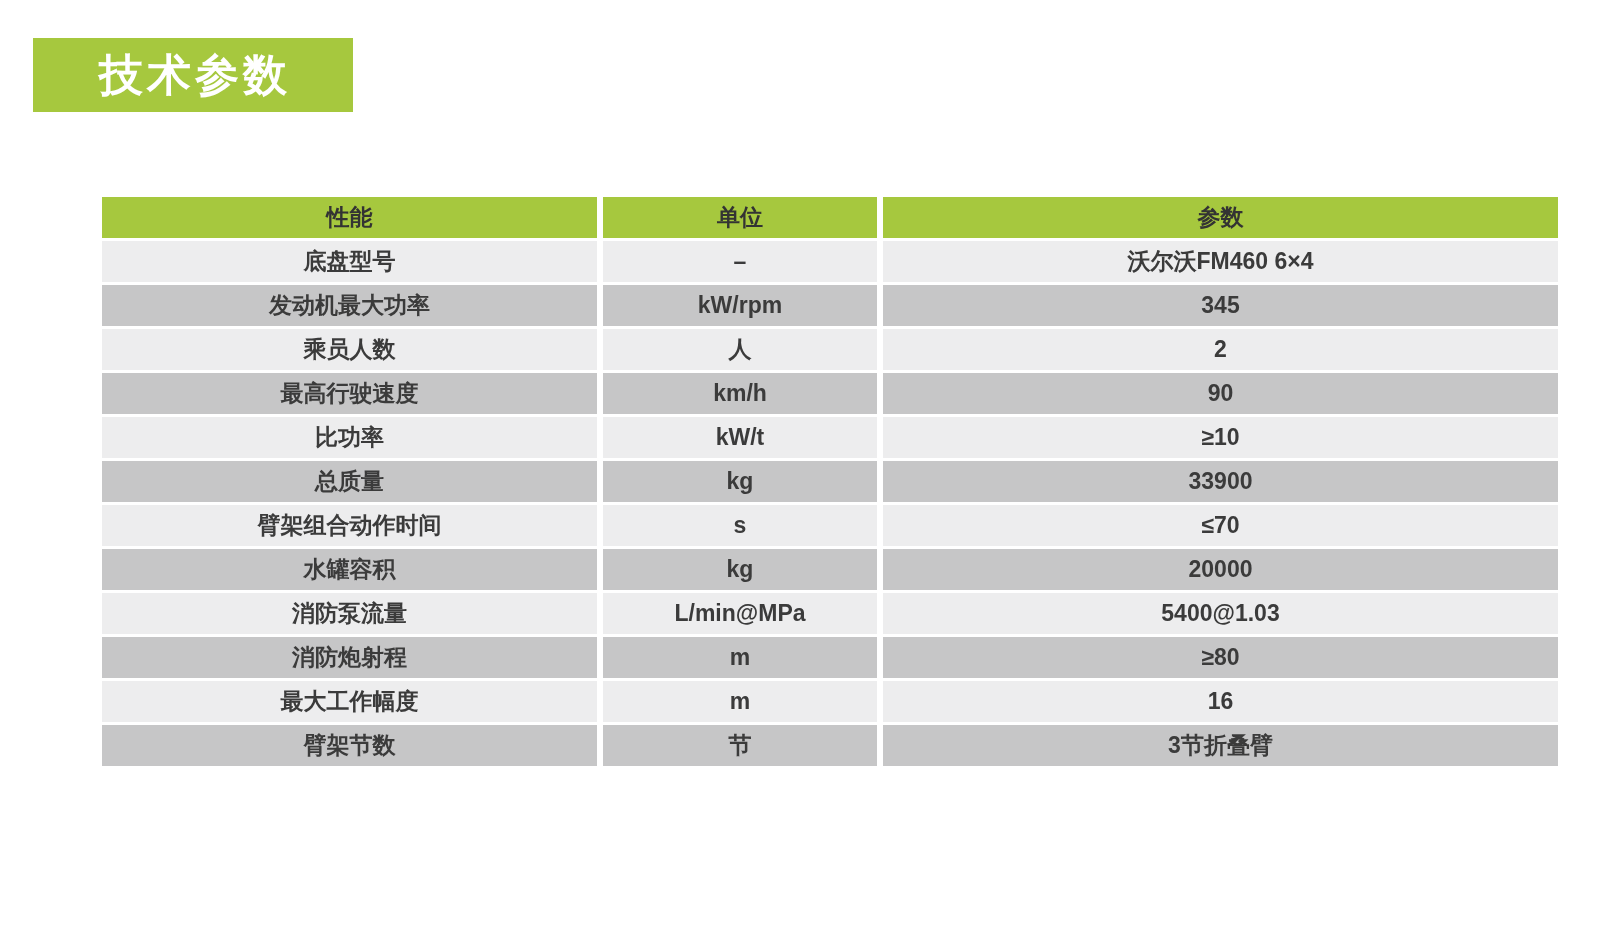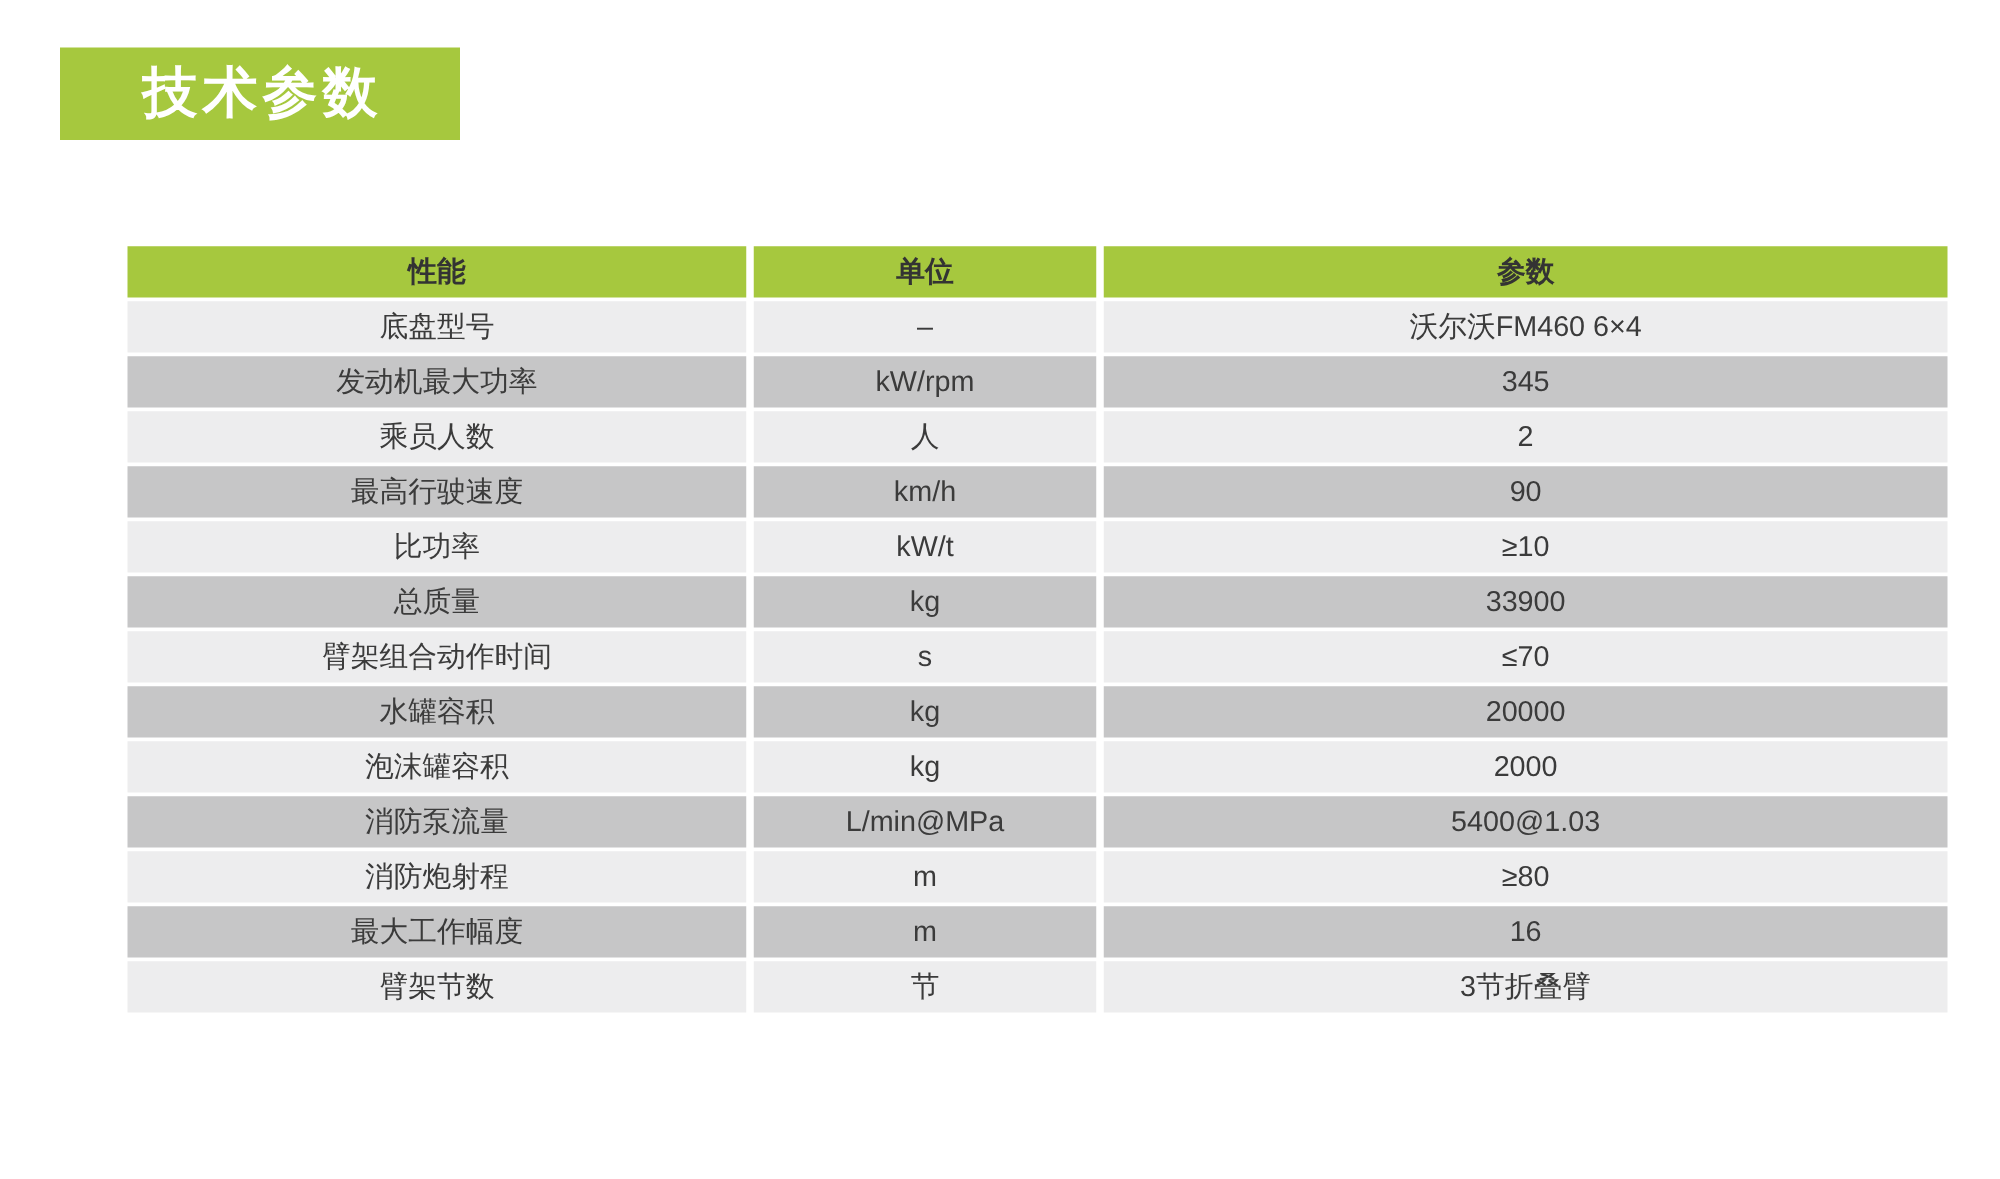--- a/index.html
+++ b/index.html
@@ -17,21 +17,21 @@
     overflow: hidden;
   }
   .page { position: relative; width: 1600px; height: 943px; background: #ffffff; }
 
   
   .title-banner {
     position: absolute;
     left: 33px; top: 38px;
     width: 320px; height: 74px;
     background: var(--accent-green);
-    display: flex; align-items: center; justify-content: center; margin-left: 15px;
+    display: flex; align-items: center; justify-content: center;
   }
   .title-banner .title-text {
     color: var(--banner-text);
     font-size: 44px;
     font-weight: bold;
     letter-spacing: 4px;
     line-height: 1;
     padding-left: 4px; 
   }
 
@@ -52,20 +52,21 @@
 
   .spec-table th, .spec-table td {
     height: 41px;
     text-align: center;
     vertical-align: middle;
     font-size: 23px;
     color: var(--text-dark);
     white-space: nowrap;
     overflow: hidden;
     line-height: 1;
+    font-weight: bold;
   }
   .spec-table thead th {
     background: var(--accent-green);
     font-weight: bold;
     color: #333333;
   }
   .spec-table tbody tr:nth-child(odd)  td { background: var(--row-light); }
   .spec-table tbody tr:nth-child(even) td { background: var(--row-dark); }
 </style>
 </head>
@@ -127,25 +128,20 @@
     <td>臂架组合动作时间</td>
     <td>s</td>
     <td>≤70</td>
   </tr>
           <tr>
     <td>水罐容积</td>
     <td>kg</td>
     <td>20000</td>
   </tr>
           <tr>
-    <td>泡沫罐容积</td>
-    <td>kg</td>
-    <td>2000</td>
-  </tr>
-          <tr>
     <td>消防泵流量</td>
     <td>L/min@MPa</td>
     <td>5400@1.03</td>
   </tr>
           <tr>
     <td>消防炮射程</td>
     <td>m</td>
     <td>≥80</td>
   </tr>
           <tr>

